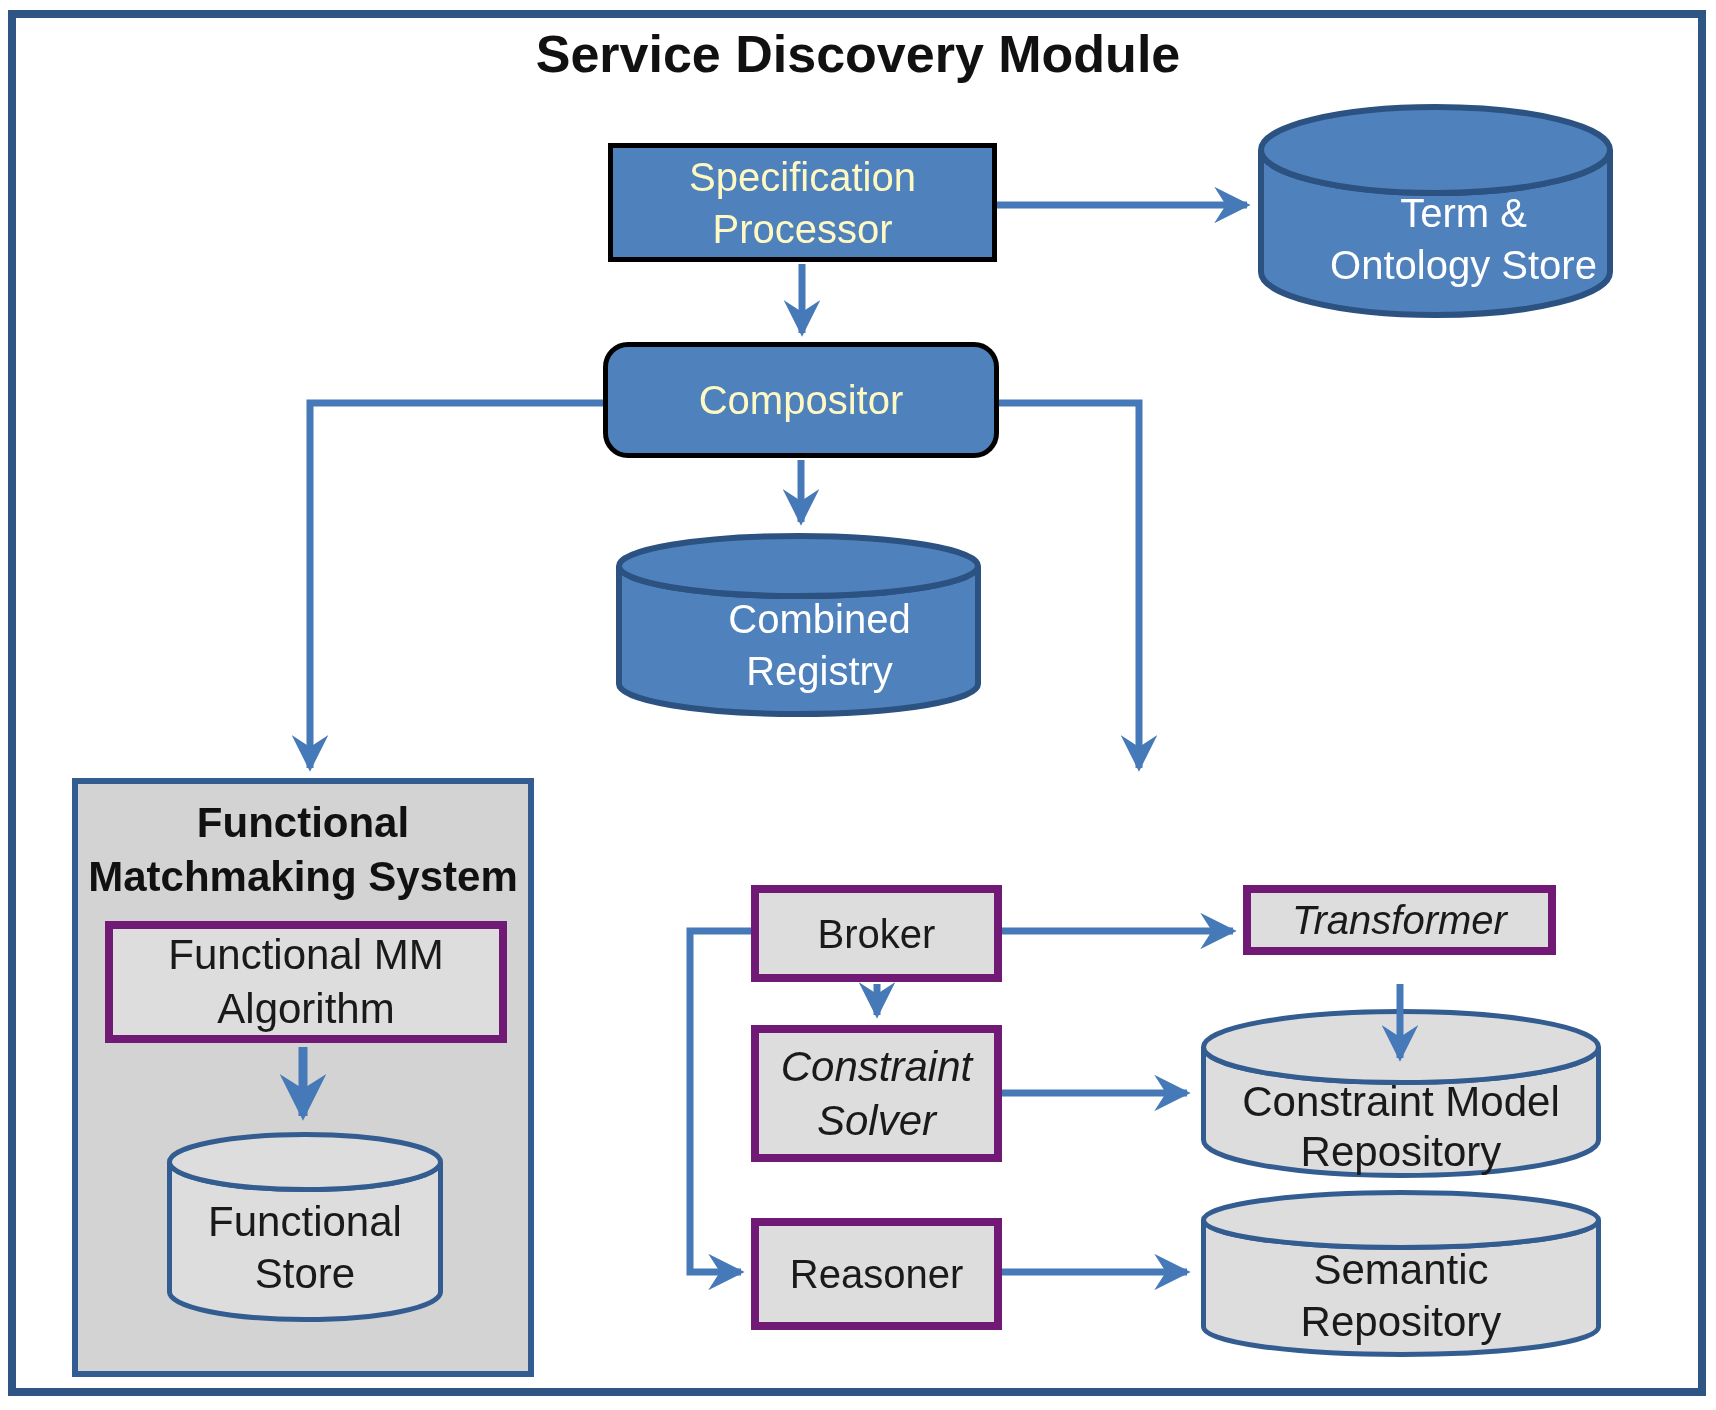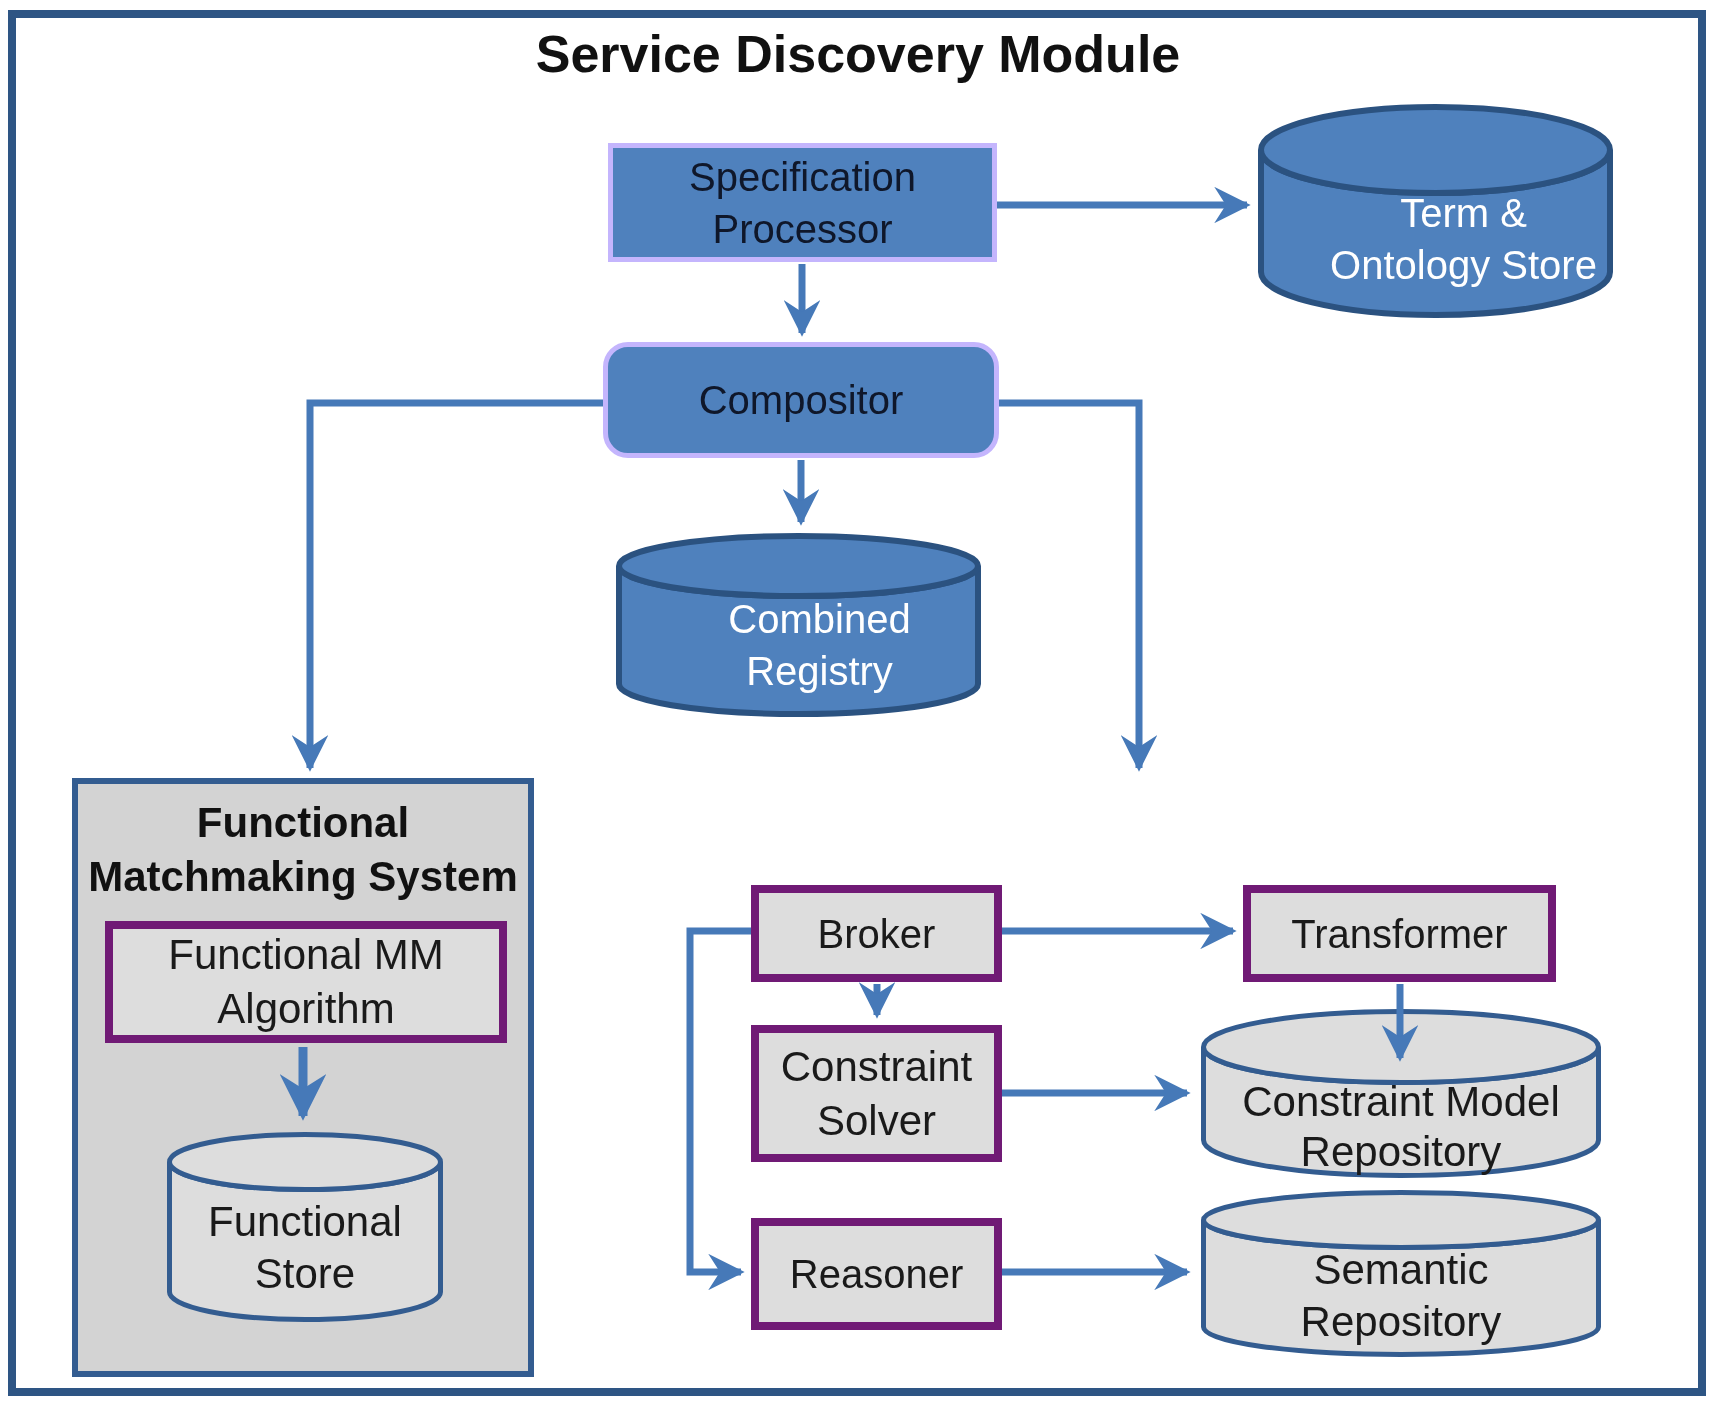--- a/index.html
+++ b/index.html
@@ -11,23 +11,23 @@
   #frame {
     position:absolute; left:8px; top:10px; width:1682px; height:1370px;
     border:8px solid #2E5584; background:#ffffff; z-index:0;
   }
   .label { white-space:pre-wrap; text-align:center; }
   #diagram-title {
     position:absolute; left:0; top:24px; width:1716px; text-align:center;
     font-size:52px; font-weight:bold; color:#111111; z-index:2;
   }
   .box-blue {
-    position:absolute; background:#4F81BD; border:5px solid #c4b5fd;
+    position:absolute; background:#4F81BD; border:5px solid #000000;
     box-sizing:border-box; display:flex; align-items:center; justify-content:center;
-    color:#0f172a; font-size:40px; line-height:52px; z-index:2;
+    color:#fef9c3; font-size:40px; line-height:52px; z-index:2;
   }
   .panel {
     position:absolute; background:#D3D3D3; border:6px solid #335C90;
     box-sizing:border-box; z-index:1;
   }
   .panel-title { width:100%; text-align:center; font-weight:bold; color:#111111; }
   .box-gray {
     position:absolute; background:#DDDDDD; border:8px solid #701a75;
     box-sizing:border-box; display:flex; align-items:center; justify-content:center;
     color:#1a1a1a; font-size:42px; line-height:54px; z-index:2;
@@ -101,25 +101,25 @@
       <div class="label">Functional
 Store</div>
     </div>
   </div>
 
 
   <div class="box-gray" style="left:751px; top:885px; width:251px; height:97px; font-size:40px;">
     <div class="label">Broker</div>
   </div>
 
-  <div class="box-gray" style="left:1243px; top:885px; width:313px; height:97px; font-size:40px;">
+  <div class="box-gray" style="left:1243px; top:885px; width:313px; height:70px; font-size:40px;font-style:italic;">
     <div class="label">Transformer</div>
   </div>
 
-  <div class="box-gray" style="left:751px; top:1025px; width:251px; height:137px;">
+  <div class="box-gray" style="left:751px; top:1025px; width:251px; height:137px;font-style:italic;">
     <div class="label">Constraint
 Solver</div>
   </div>
 
   <div class="box-gray" style="left:751px; top:1218px; width:251px; height:112px; font-size:40px;">
     <div class="label">Reasoner</div>
   </div>
 
   <div class="cyl" style="left:1201px; top:1009px; width:400px; height:169px;">
     <svg width="400" height="169" viewBox="0 0 400 169">

